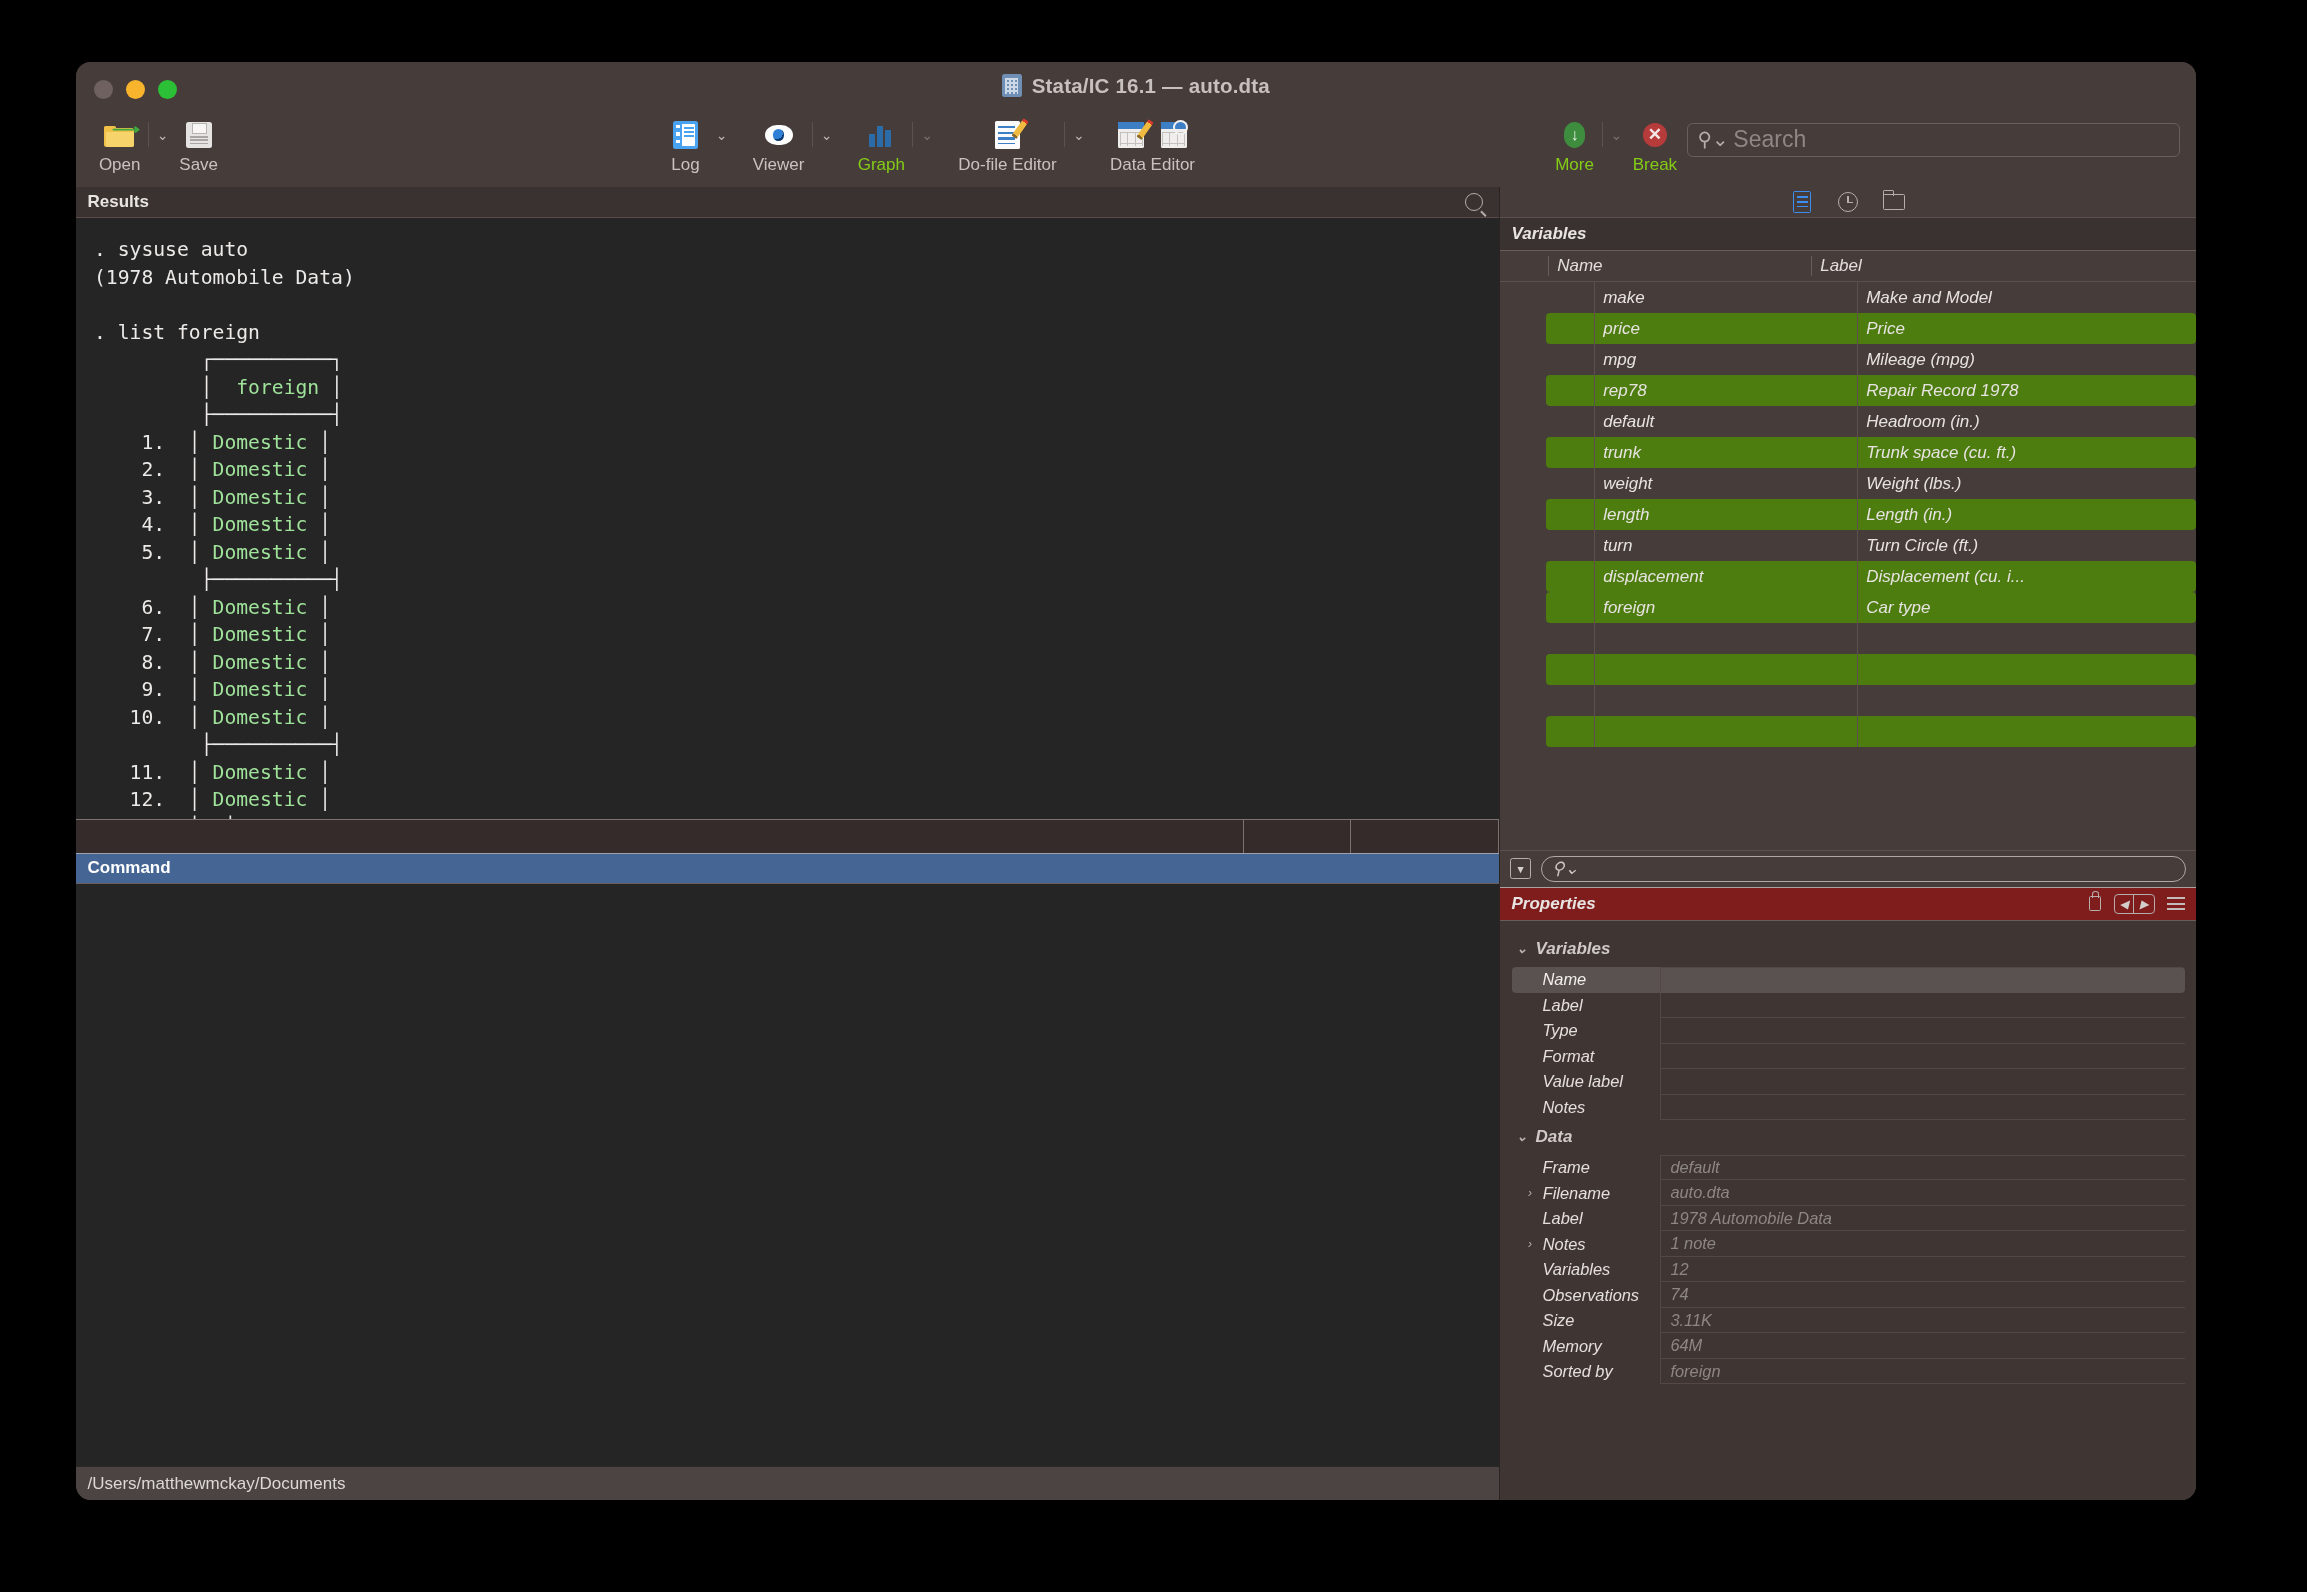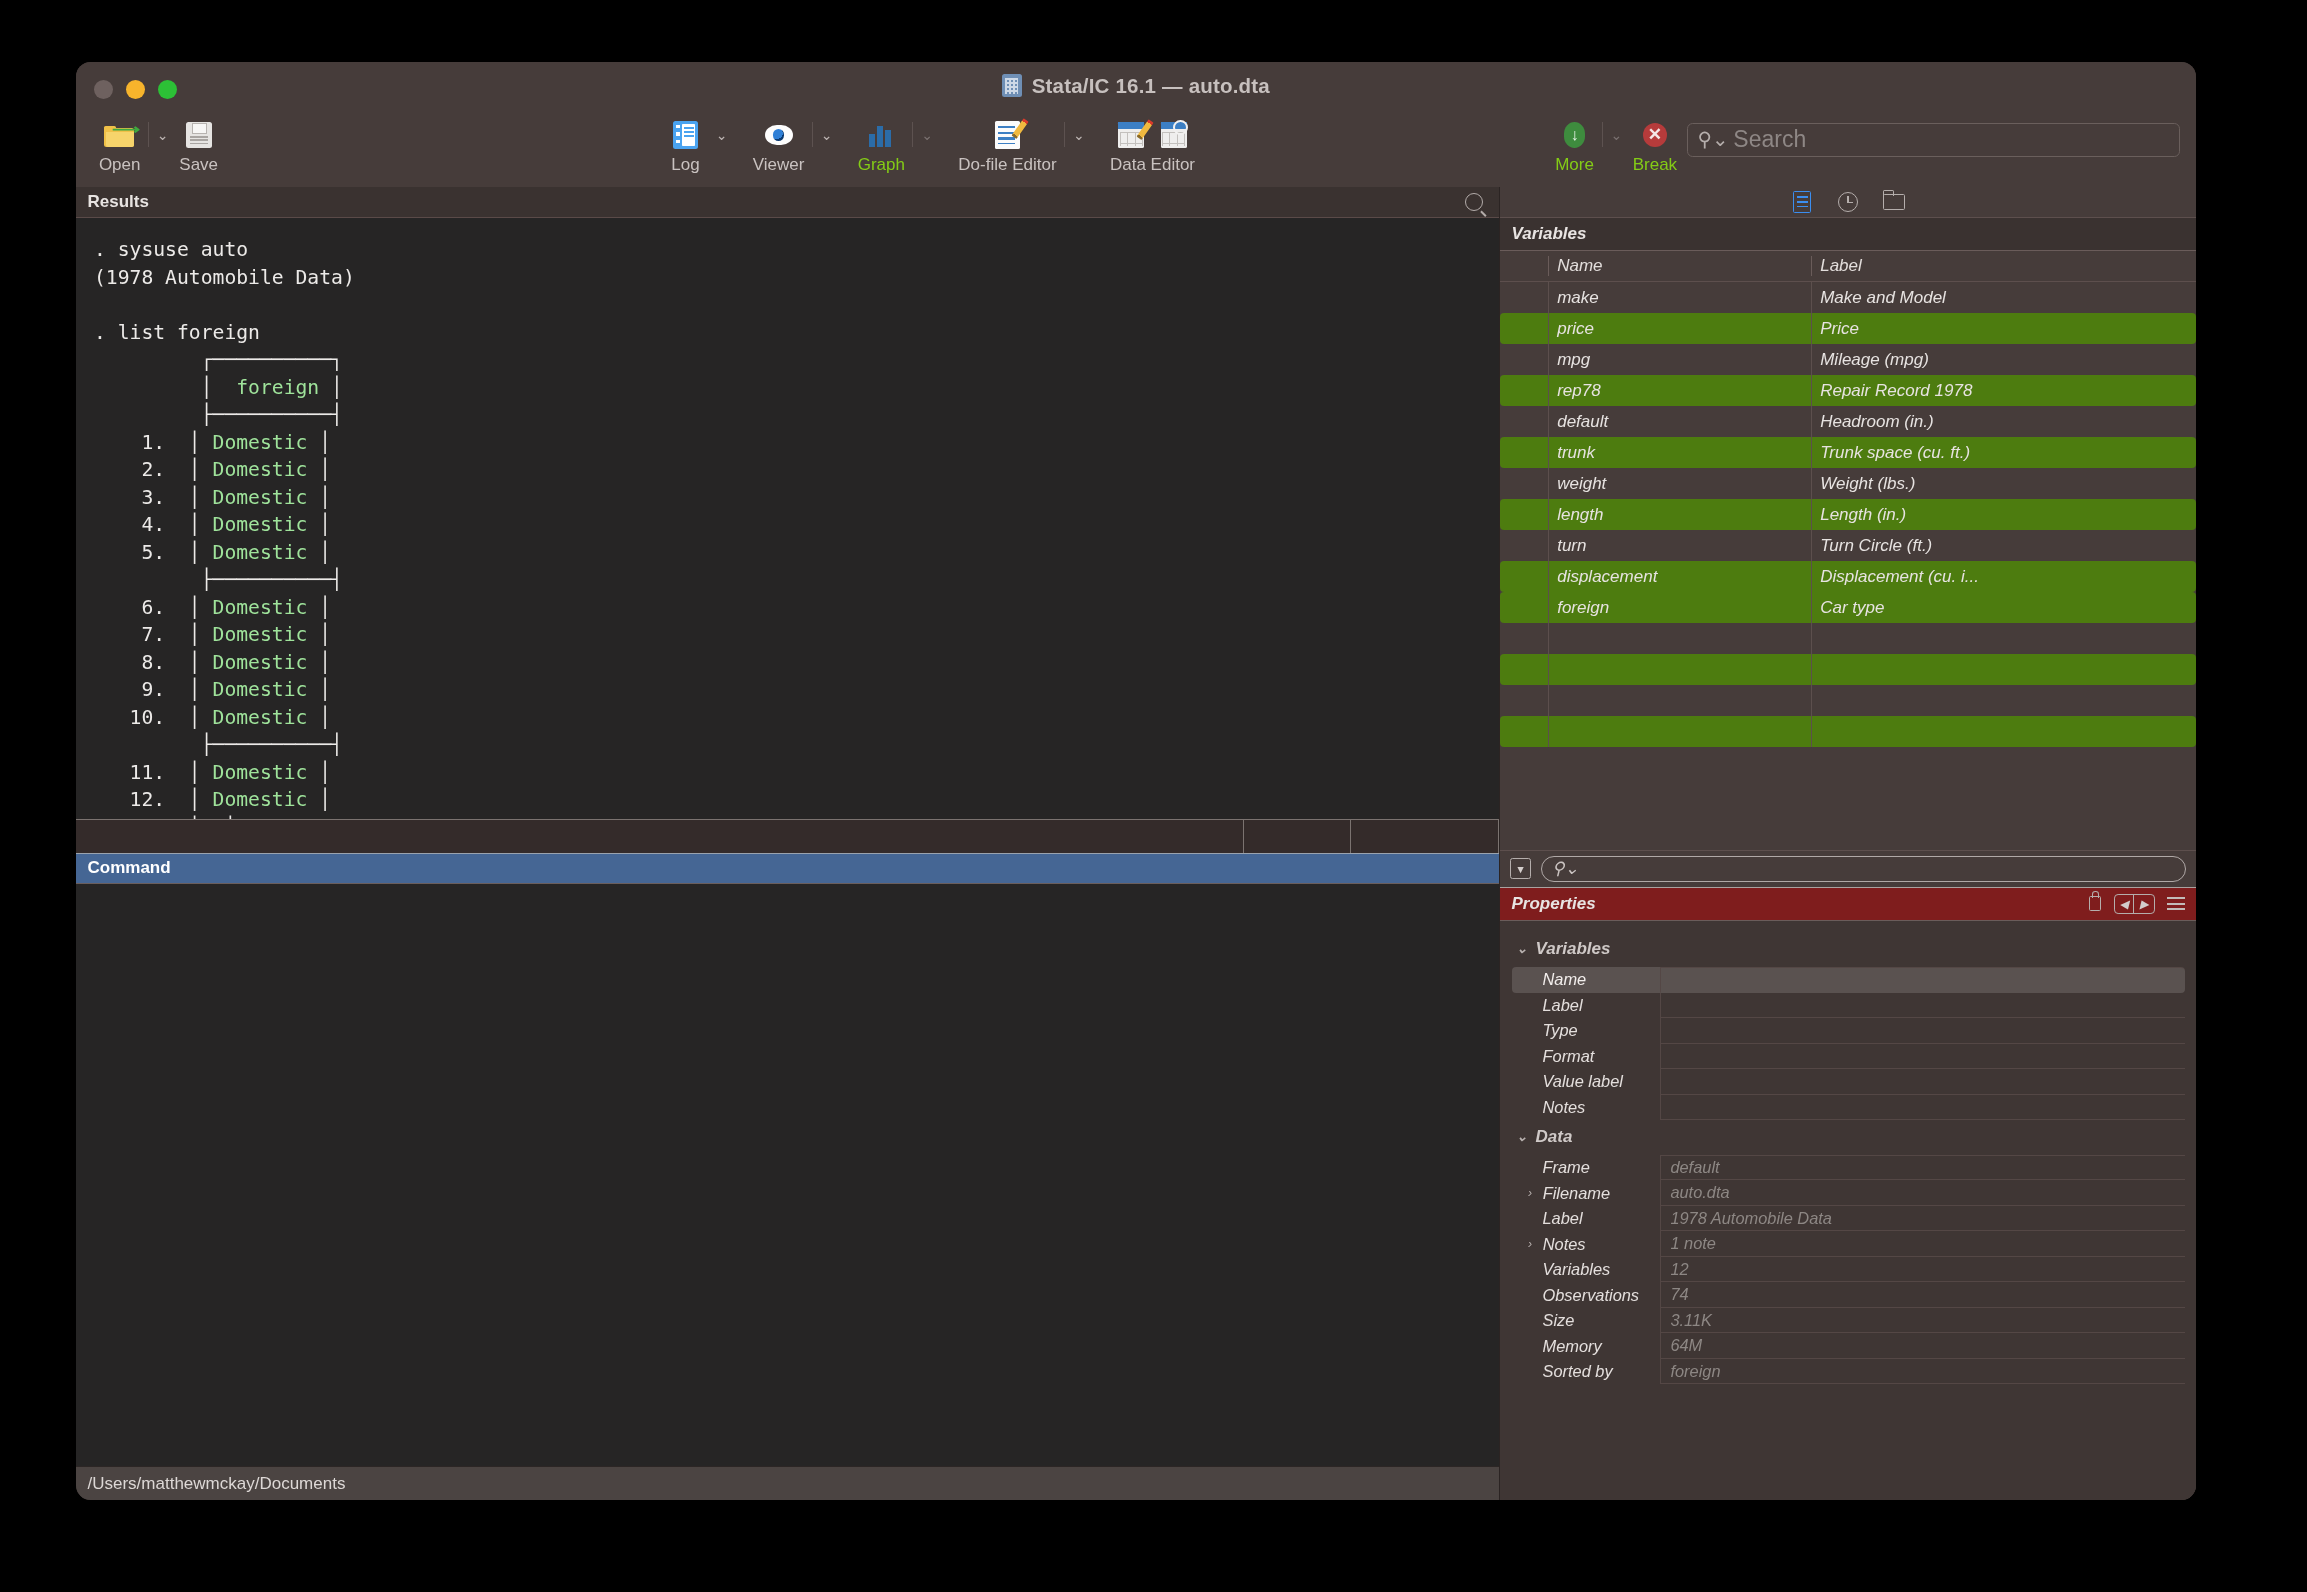--- a/index.html
+++ b/index.html
@@ -299,21 +299,21 @@
   .vcolhead {
     height: 31px; flex: 0 0 31px; background: #463c3a;
     display: flex; align-items: center;
     border-bottom: 0.8px solid #5d4f4d;
     font-size: 17px; color: #e3dedc;
   }
   .vcolhead .c0 { width: 48px; }
   .vcolhead .c1 { width: 263px; padding-left: 8.2px; border-left: 0.8px solid #6a5c5a; }
   .vcolhead .c2 { flex: 1; padding-left: 8.2px; border-left: 0.8px solid #6a5c5a; }
   .vcolhead .c3 { width: 13px; border-left: 0.8px solid #6a5c5a; }
-  .vlist { flex: 1; overflow: hidden; }
+  .vlist { flex: 1; overflow: hidden; margin-left: 46px; }
   .vrow {
     height: 31px; display: flex; align-items: center;
     font-size: 17px; color: #e7e3e1;
   }
   .vrow.alt { background: #4d7c0f; border-radius: 4.1px; }
   .vrow .c0 { width: 48px; height: 100%; }
   .vrow .c1 { width: 263px; height: 100%; padding-left: 8.2px; border-left: 0.8px solid #5c4f4d; display: flex; align-items: center; }
   .vrow .c2 { flex: 1; height: 100%; padding-left: 8.2px; border-left: 0.8px solid #5c4f4d; display: flex; align-items: center; overflow: hidden; white-space: nowrap; }
   .vfilter {
     height: 38px; flex: 0 0 38px; background: #463c3a;

